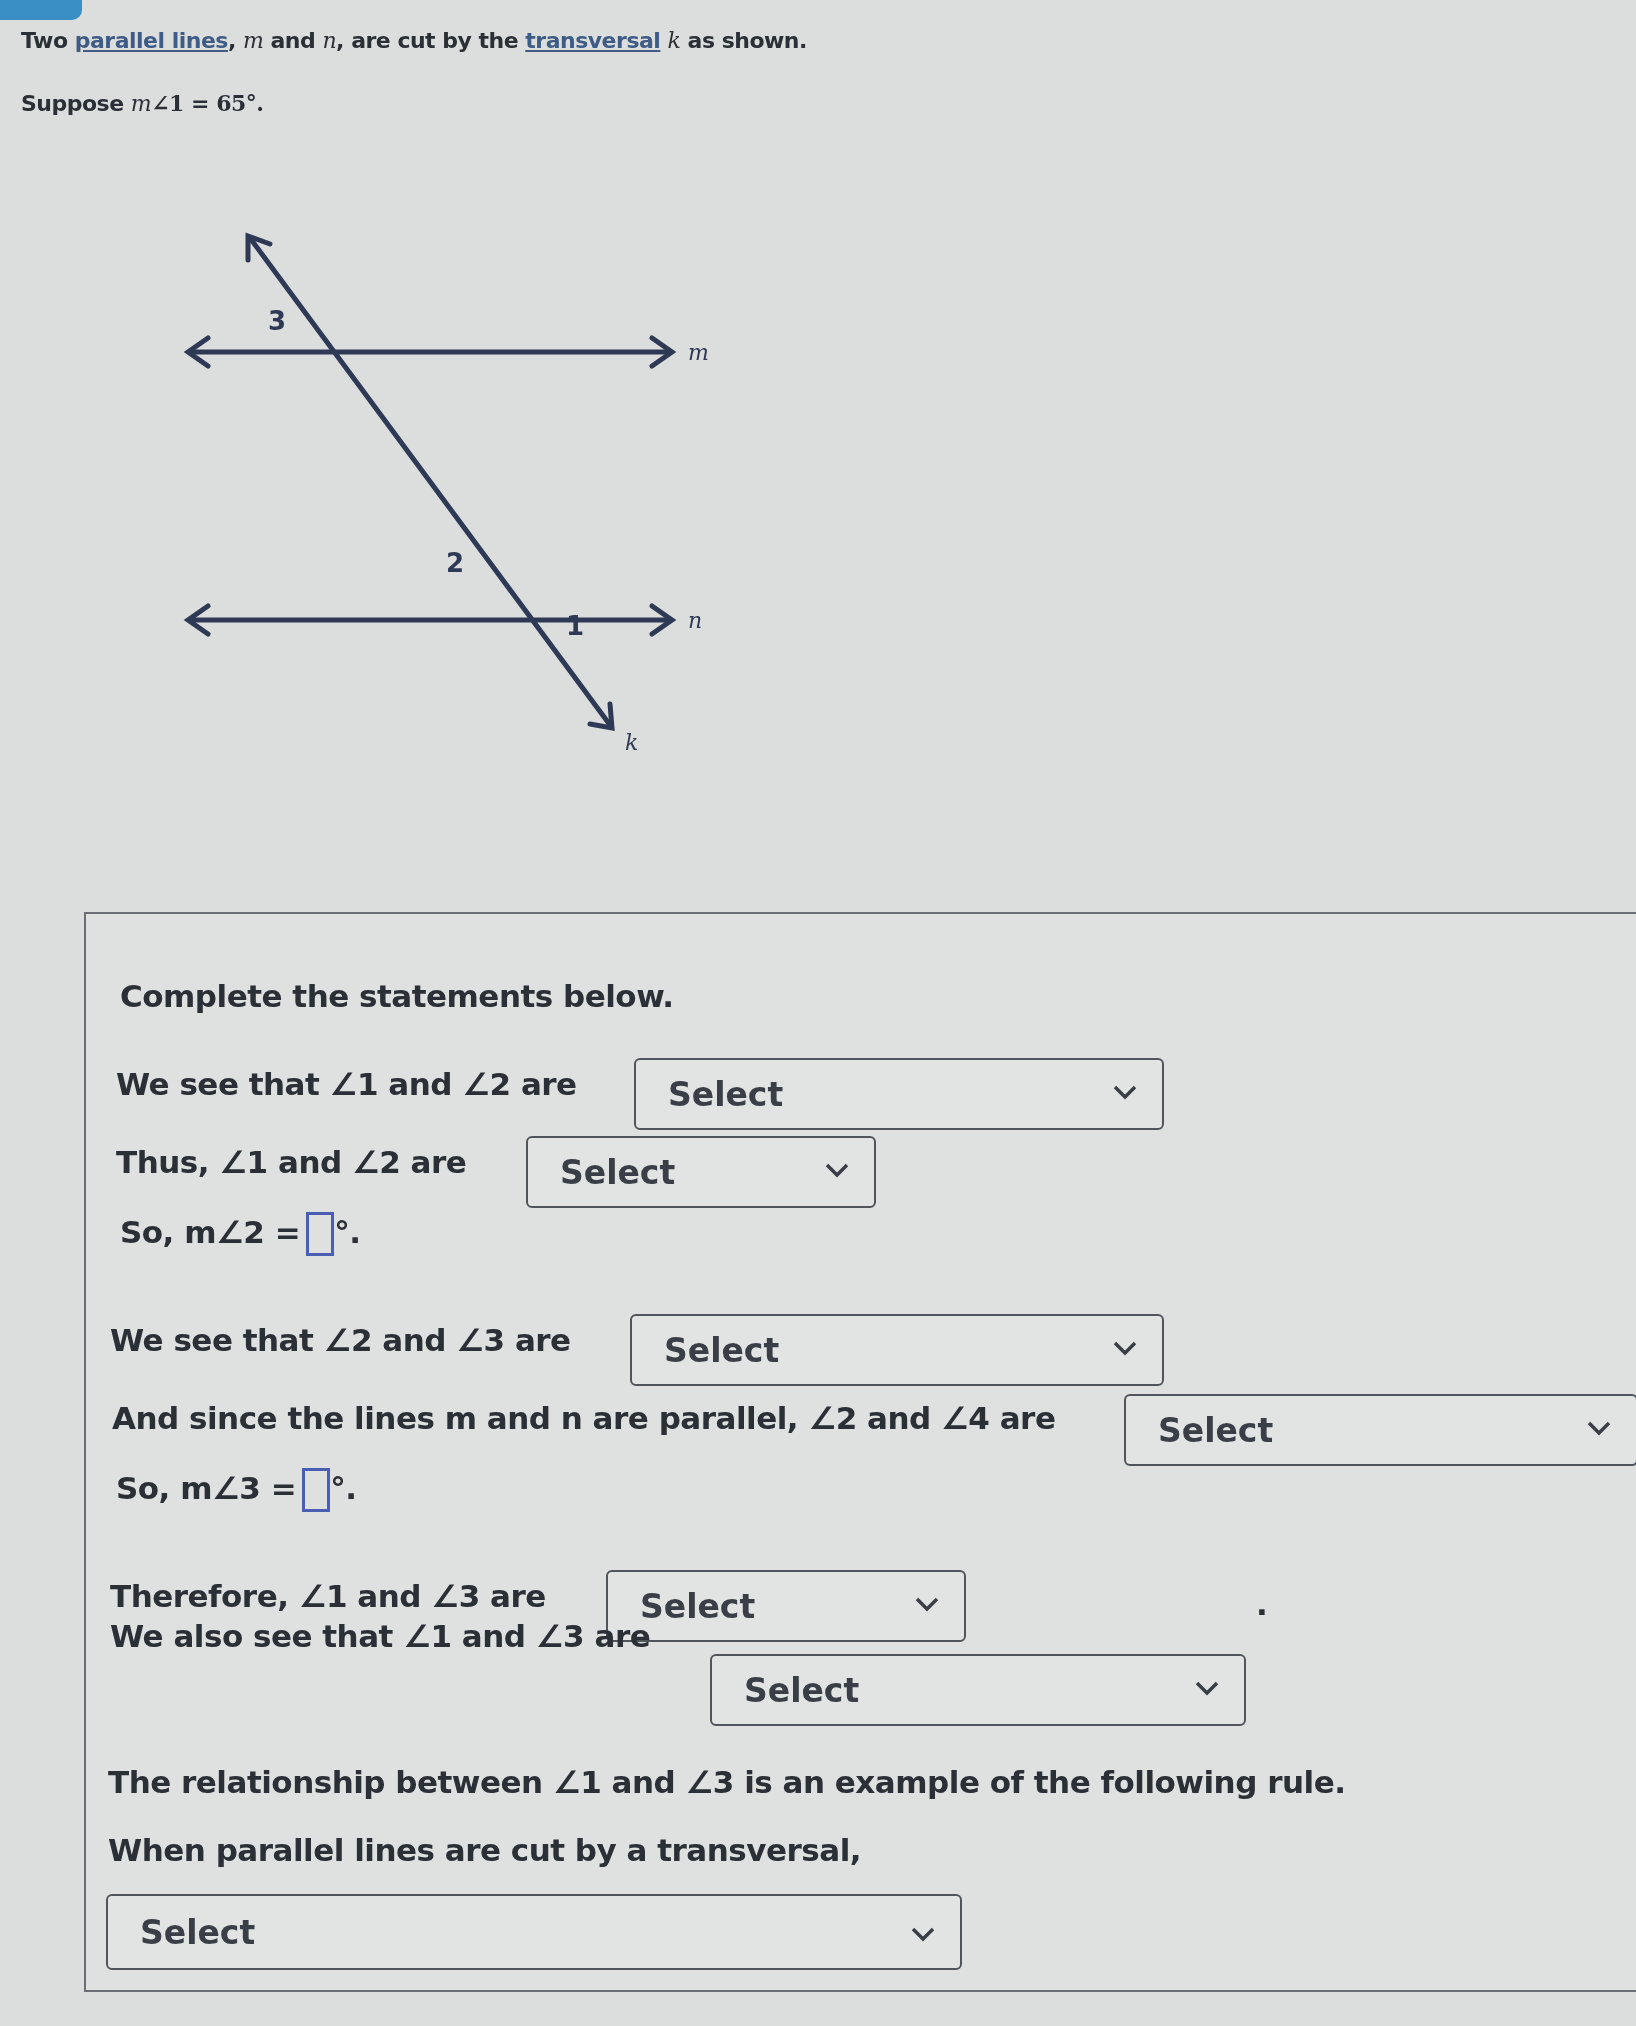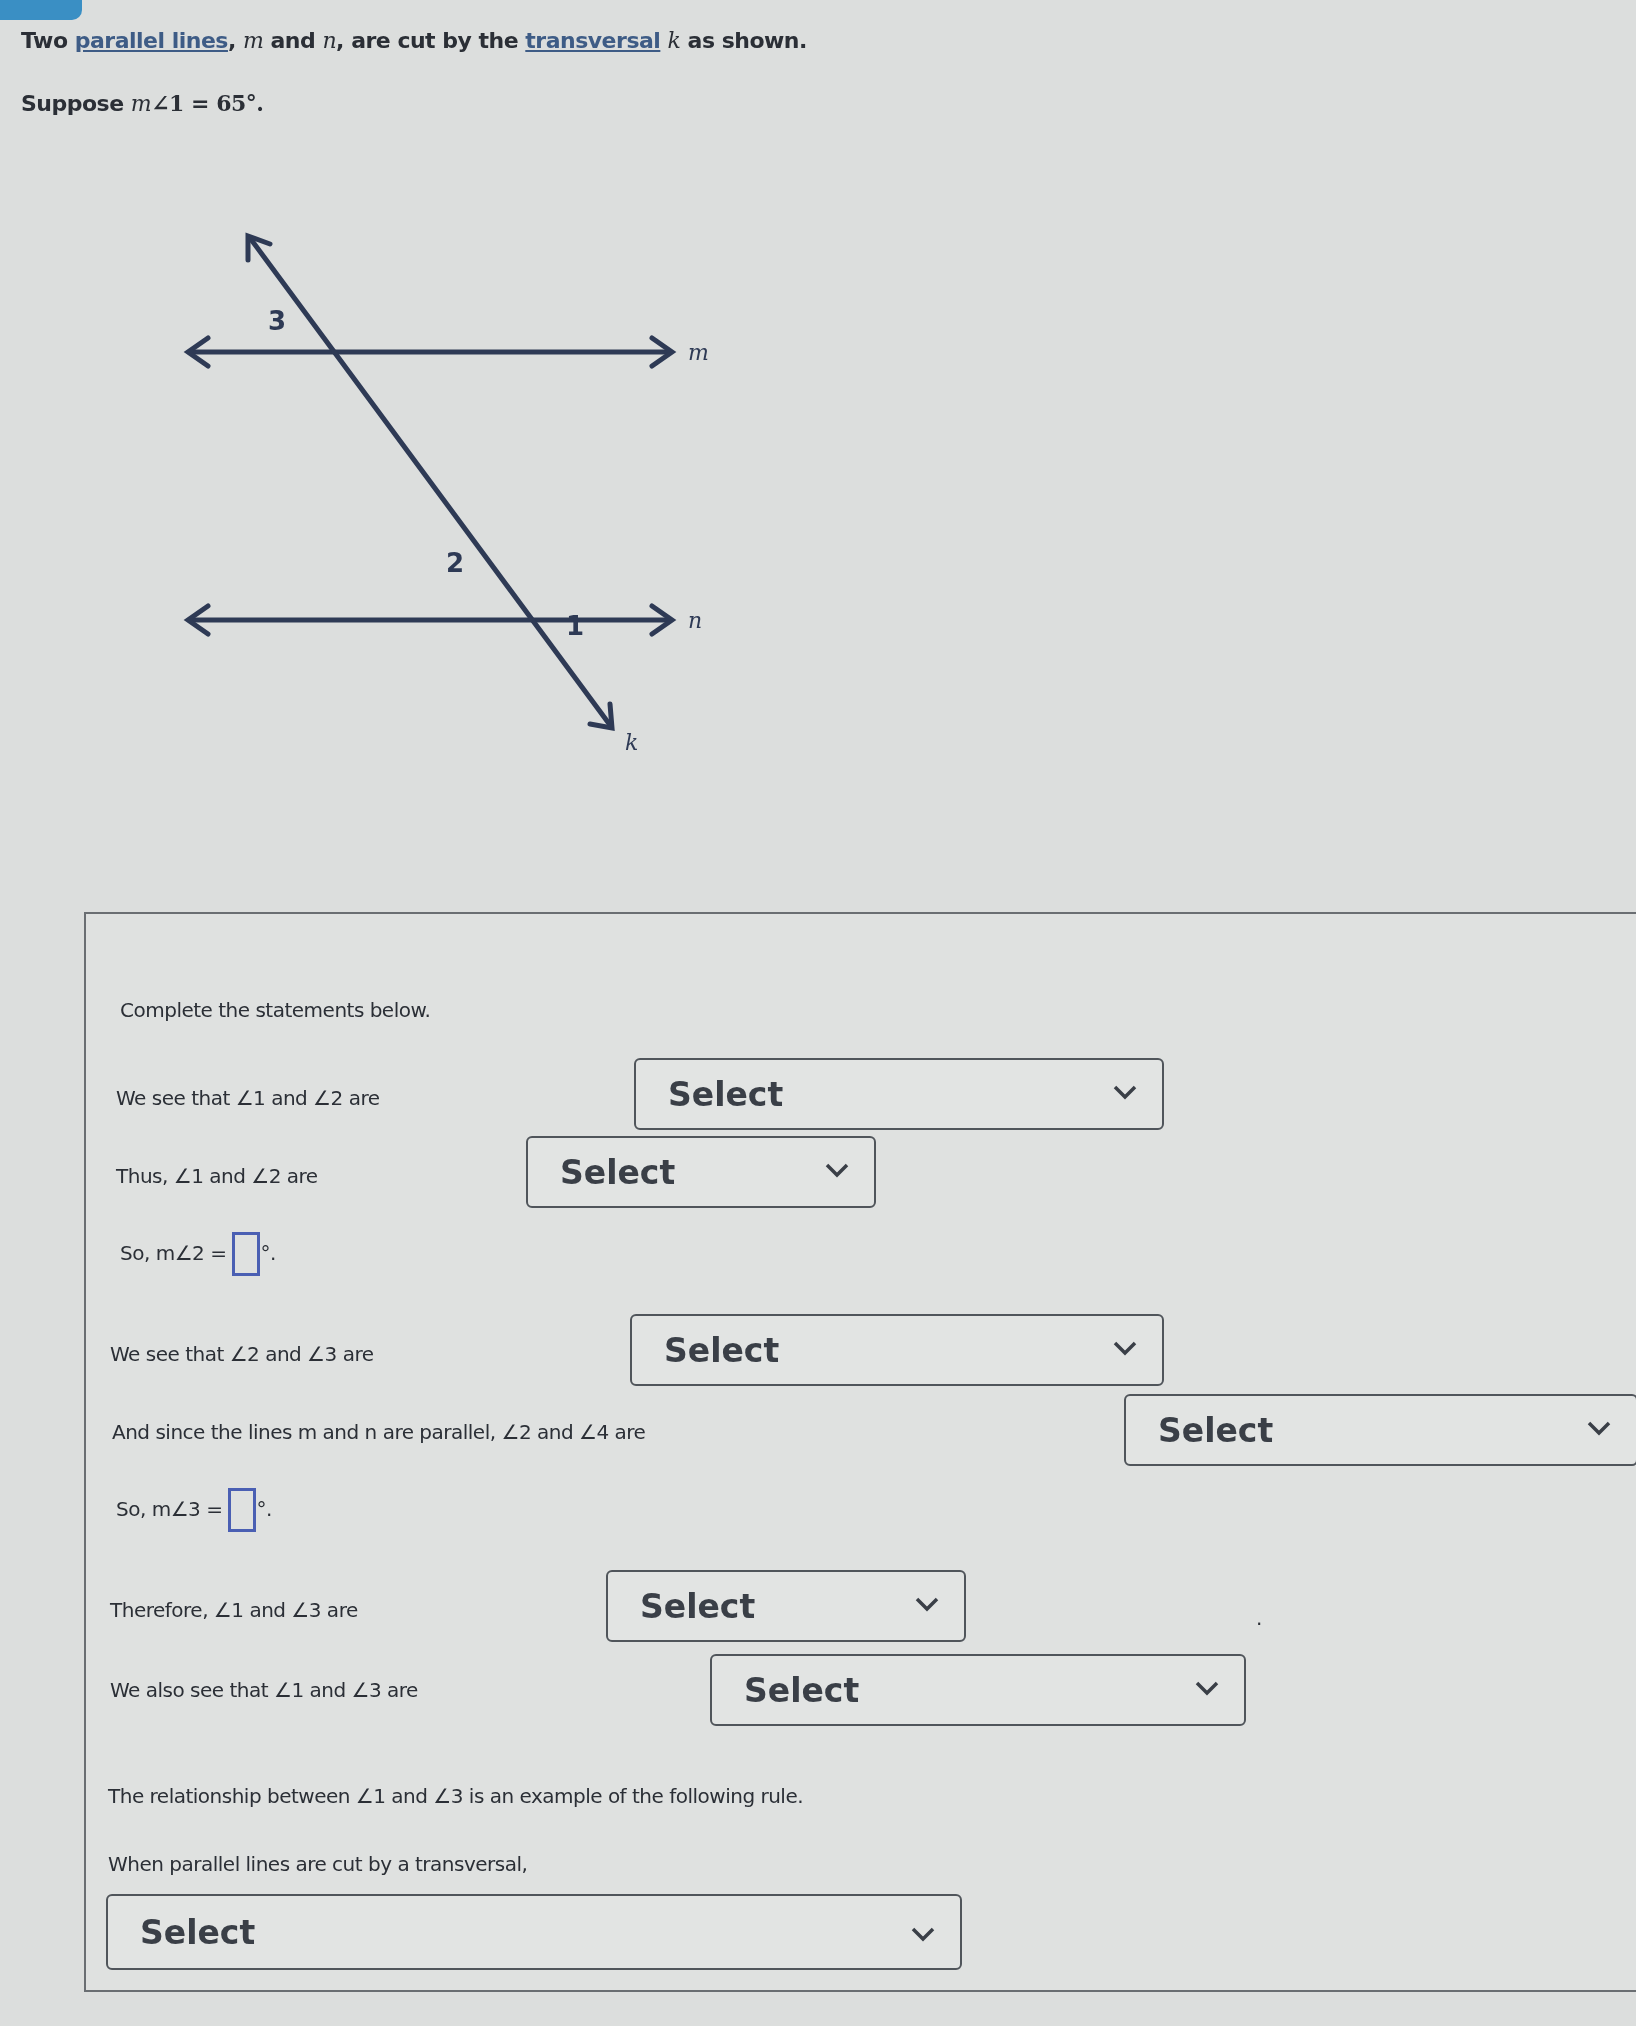--- a/index.html
+++ b/index.html
@@ -16,21 +16,21 @@
   .q-line2 { top: 90px; }
   .link { color: #3e5c86; text-decoration: underline; }
   .ital { font-style: italic; font-family: "DejaVu Serif", serif; font-weight: normal; }
   .ang { font-family: "DejaVu Serif", serif; font-weight: bold; }
   .diagram { position: absolute; left: 150px; top: 220px; }
 
   .panel {
     position: absolute; left: 84px; top: 912px; width: 1550px; height: 1076px;
     border: 2px solid #6a6e72; border-right: none; background: #dfe1e0;
   }
-  .stmt { position: absolute; font-size: 20px; font-weight: normal; white-space: nowrap; letter-spacing: -0.5px; margin-top: 20px; }
+  .stmt { position: absolute; font-size: 31px; font-weight: bold; white-space: nowrap; letter-spacing: -0.5px; }
   .select {
     position: absolute; height: 72px; box-sizing: border-box;
     border: 2px solid #50555b; border-radius: 6px; background: #e2e4e3;
     display: flex; align-items: center; padding-left: 32px;
     font-size: 33px; font-weight: bold; color: #3a3f47; cursor: pointer;
   }
   .chev { position: absolute; right: 24px; top: 22px; width: 26px; height: 20px; }
   .blank { display: inline-block; width: 22px; height: 38px; border: 3px solid #4a5fb3; vertical-align: middle; margin-left: 6px; }
 </style>
 </head>
@@ -114,21 +114,21 @@
 
   <div class="stmt" style="left:24px; top:664px;">Therefore, ∠1 and ∠3 are</div>
   <div class="select" style="left:520px; top:656px; width:360px;">
     <span>Select</span>
     <svg class="chev" viewBox="0 0 26 20">
         <polyline points="3,5 13,15 23,5" stroke="#3a3f47" stroke-width="3.5" fill="none"></polyline>
       </svg>
   </div>
   <div class="stmt" style="left:1170px; top:672px;">.</div>
 
-  <div class="stmt" style="left:24px; top:744px;">We also see that ∠1 and ∠3 are</div>
+  <div class="stmt" style="left:24px; top:704px;">We also see that ∠1 and ∠3 are</div>
   <div class="select" style="left:624px; top:740px; width:536px;">
     <span>Select</span>
     <svg class="chev" viewBox="0 0 26 20">
         <polyline points="3,5 13,15 23,5" stroke="#3a3f47" stroke-width="3.5" fill="none"></polyline>
       </svg>
   </div>
 
   <div class="stmt" style="left:22px; top:850px;">The relationship between ∠1 and ∠3 is an example of the following rule.</div>
   <div class="stmt" style="left:22px; top:918px;">When parallel lines are cut by a transversal,</div>
 

